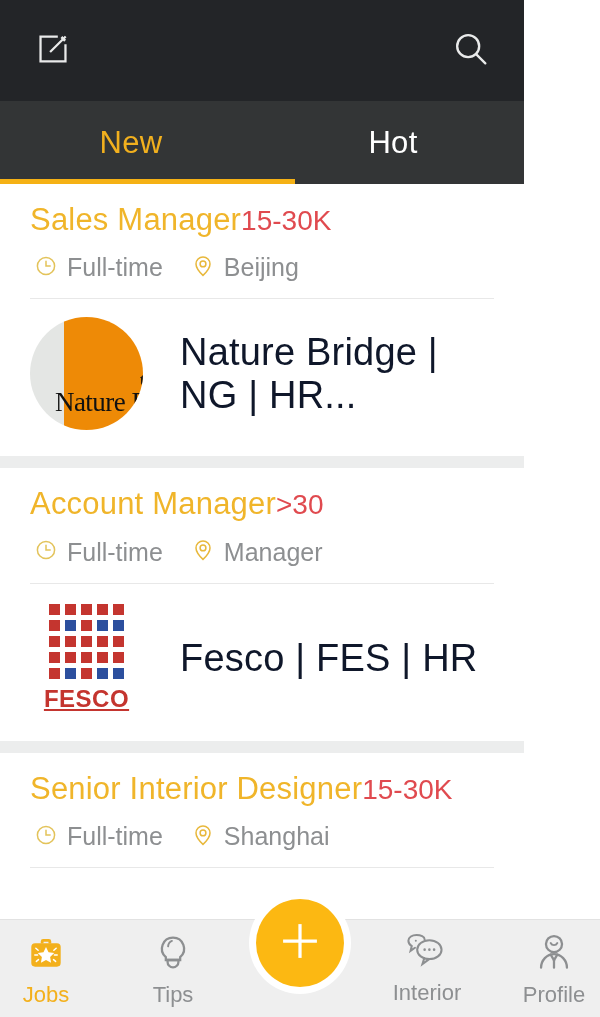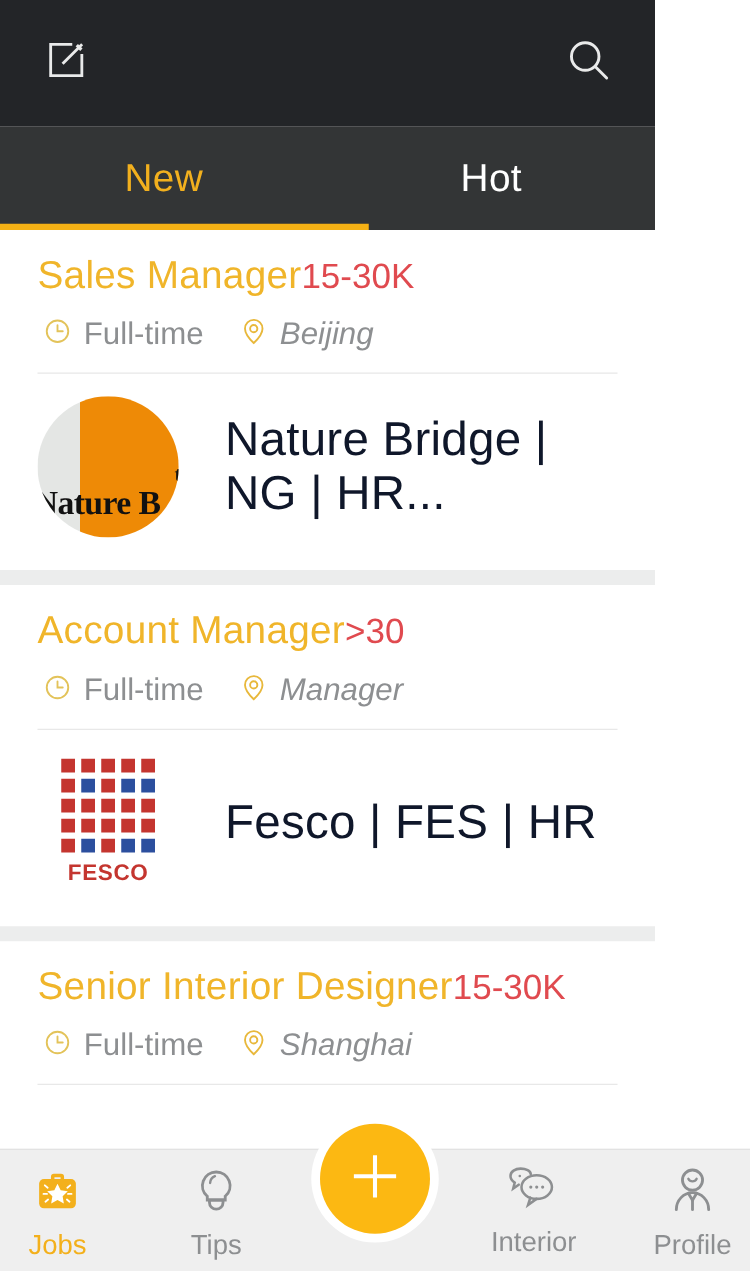--- a/index.html
+++ b/index.html
@@ -34,54 +34,54 @@
   
   .list { background:#eceded; }
   .card { background:#ffffff; padding:0 30px; margin-bottom:12px; }
 
   .card-head { display:flex; align-items:flex-start; justify-content:flex-start; padding-top:17px; }
   .job-title { font-size:31px; color:#f0b52a; line-height:1.2; letter-spacing:.2px; }
   .salary { font-size:28px; color:#e04a4f; line-height:1.3; white-space:nowrap; padding-top:2px; }
 
   .meta-row { display:flex; align-items:center; gap:8px; padding:14px 0 16px 4px; }
   .meta-item { display:flex; align-items:center; gap:9px; }
-  .meta-item + .meta-item { margin-left:20px;font-style:italic; }
+  .meta-item + .meta-item { margin-left:20px; }
   .meta-text { font-size:25px; color:#8d8f91;text-align:center; }
 
   .divider { height:1px; background:#e8e8e8; }
 
   .card-body { display:flex; align-items:center; padding:18px 0 26px 0; min-height:145px; }
   .logo-wrap { width:113px; height:113px; flex:none; position:relative; overflow:hidden; }
   .company-line { font-size:38px; color:#0f172a; margin-left:37px; letter-spacing:.2px; }
 
   
   .nb-circle {
     position:absolute; inset:0; border-radius:50%;
     background:linear-gradient(to right, #e4e6e4 0%, #e4e6e4 30%, #ee8a06 30%, #ee8a06 100%);
     overflow:hidden;
   }
   .nb-text {
     position:absolute; left:-3px; bottom:12px; width:150px;
-    font-family:"Liberation Serif", serif; font-weight:bold;
-    font-size:27px; color:#111111; white-space:nowrap; letter-spacing:-.5px;
+    font-family:"Liberation Serif", serif; font-weight:normal;
+    font-size:27px; color:#111111; white-space:nowrap; letter-spacing:-.5px;text-align:center;
   }
   .nb-tt {
     position:absolute; right:-8px; bottom:40px;
     font-family:"Liberation Serif", serif; font-weight:bold;
     font-size:17px; color:#111111;
   }
 
   
   .fesco { position:absolute; inset:0; display:flex; flex-direction:column;
            align-items:center; justify-content:center; }
   .fesco-grid { display:grid; grid-template-columns:repeat(5, 11px); gap:5px; }
   .fesco-grid i { display:block; width:11px; height:11px; }
   .fesco-word {
-    margin-top:6px; font-size:18px; font-weight:bold; color:#c4352f;
-    letter-spacing:.5px; font-family:"Liberation Sans", sans-serif;
+    margin-top:6px; font-size:24px; font-weight:bold; color:#c4352f;
+    letter-spacing:.5px; font-family:"Liberation Sans", sans-serif;text-decoration:underline;
   }
 
   
   .bottomnav {
     position:absolute; left:0; bottom:0; width:600px; height:98px;
     background:#efefef; display:flex; align-items:flex-start;
     border-top:1px solid #e2e2e2;
     gap:35px;
   }
   .nav-item {

